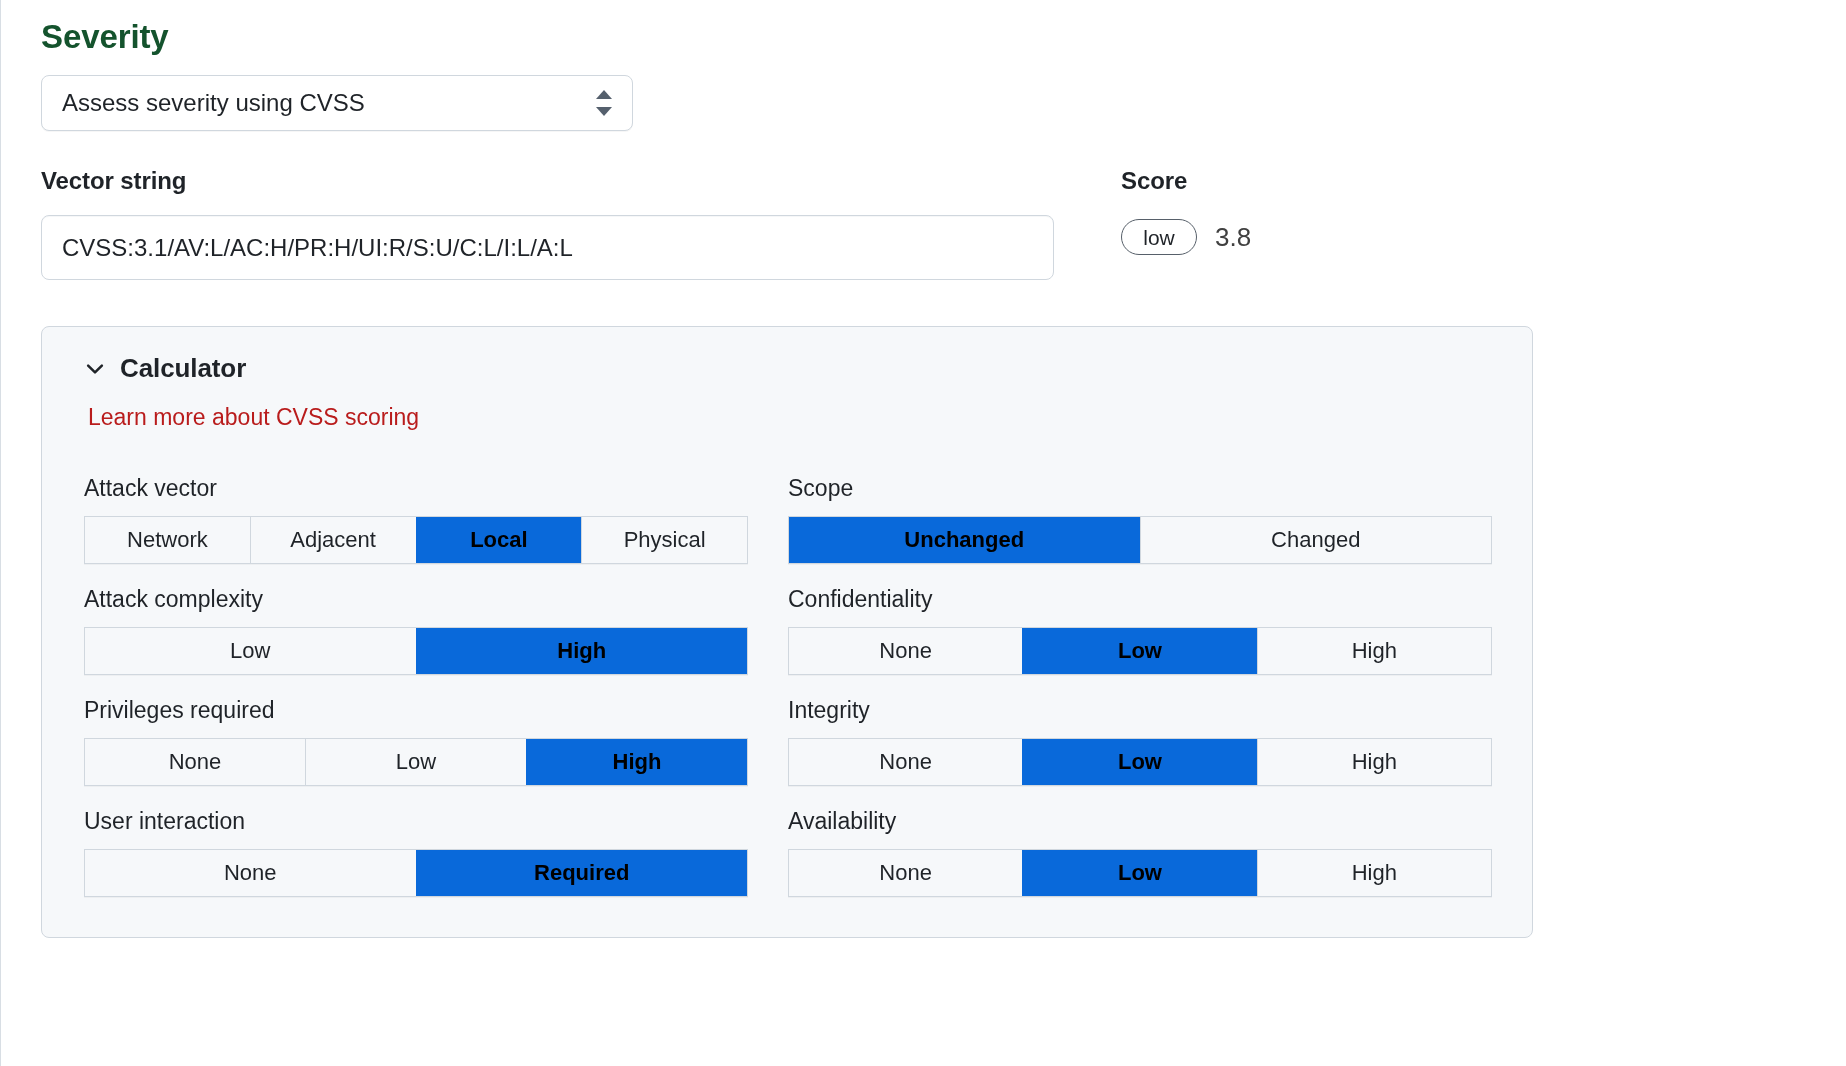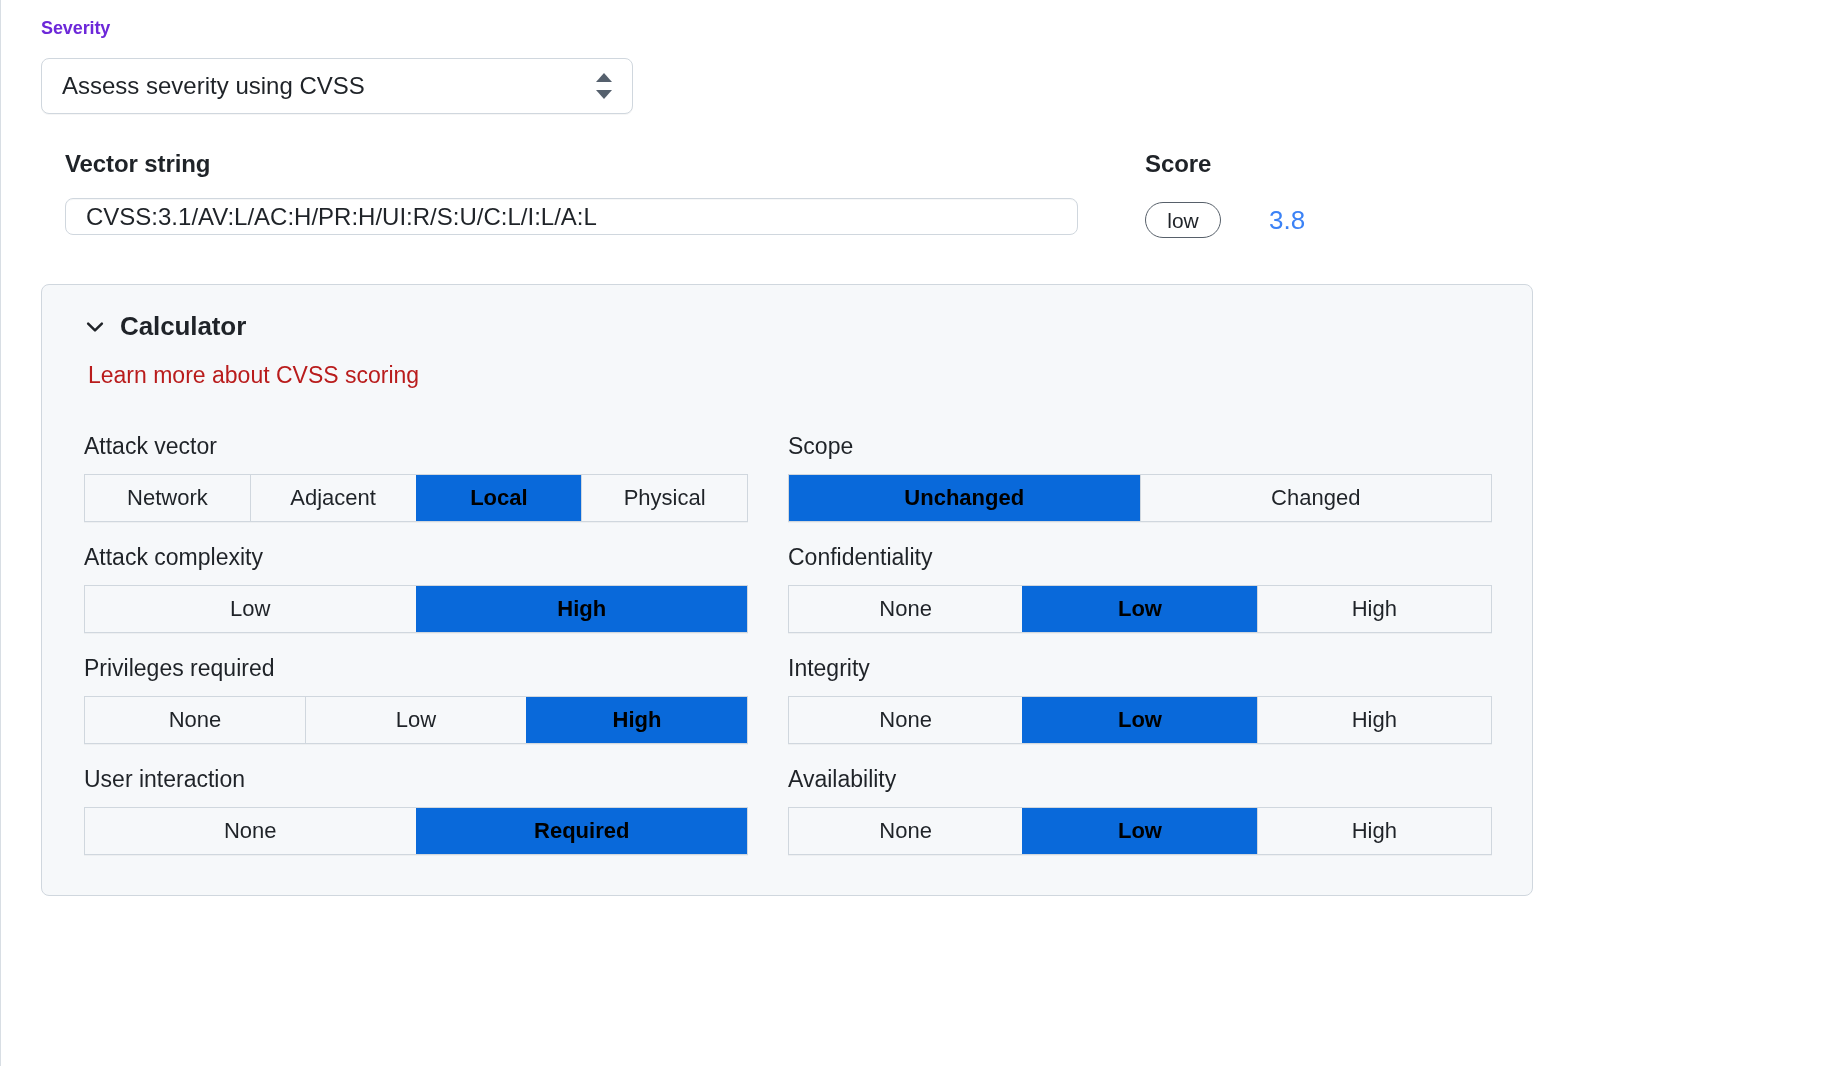--- a/index.html
+++ b/index.html
@@ -26,25 +26,25 @@
   }
 
   .content {
     position: absolute;
     left: 41px; top: 0;
     width: 1805px;
   }
 
   
   .section-title {
-    font-size: 18px;
+    font-size: 33px;
     font-weight: bold;
     letter-spacing: -0.1px;
     margin: 18px 0 0 0;
-    color: #6d28d9;
+    color: #14532d;
   }
 
   .severity-select {
     position: relative;
     margin-top: 19px;
     width: 592px;
     height: 56px;
     border: 1px solid #d0d7de;
     border-radius: 8px;
     background: #ffffff;
@@ -74,34 +74,34 @@
     border-right: 8px solid transparent;
   }
   .stepper-icon i.up   { border-bottom: 9px solid #55606d; }
   .stepper-icon i.down { border-top: 9px solid #55606d; }
 
   
   .vs-row {
     display: flex;
     margin-top: 36px;
   }
-  .vs-col { width: 1030px; margin-left: 24px; }
+  .vs-col { width: 1030px; }
   .score-col { margin-left: 50px; }
 
   .field-label {
     font-size: 24px;
     font-weight: bold;
     letter-spacing: -0.1px;
     color: #1f2328;
   }
 
   .vector-input {
     margin-top: 20px;
     width: 1013px;
-    height: 37px;
+    height: 65px;
     border: 1px solid #d0d7de;
     border-radius: 8px;
     background: #ffffff;
     box-shadow: inset 0 1px 0 rgba(208,215,222,0.2);
     padding: 13px 20px;
     font-size: 24px;
     font-family: "Liberation Sans", sans-serif;
     color: #1f2328;
     outline: none;
   }
@@ -121,22 +121,21 @@
     padding: 0 14px;
     border: 1px solid #57606a;
     border-radius: 20px;
     font-size: 21px;
     color: #1f2328;
     background: #ffffff;
     line-height: 1;
   }
   .score-value {
     font-size: 26px;
-    color: #3b82f6;
-    margin-left: 30px;
+    color: #404040;
   }
 
   
   .calc-panel {
     margin-top: 46px;
     width: 1492px;
     border: 1px solid #d0d7de;
     border-radius: 8px;
     background: #f6f8fa;
     padding: 26px 42px 40px 42px;

